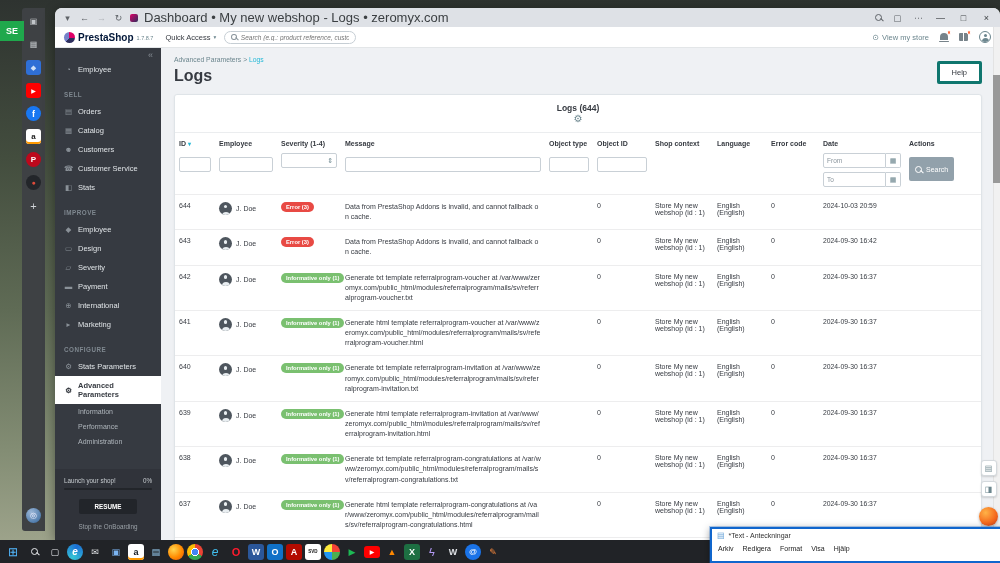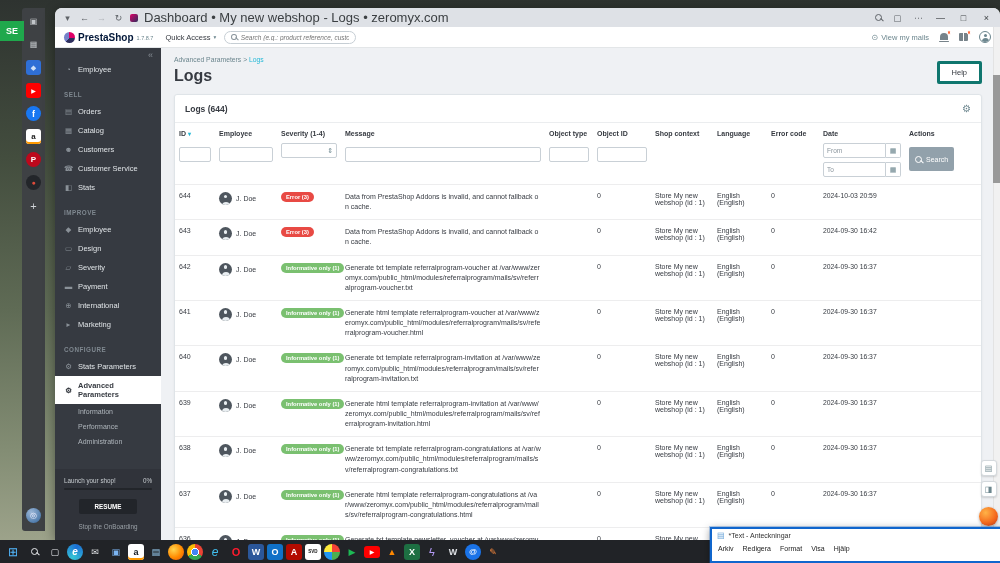--- a/index.html
+++ b/index.html
@@ -98,21 +98,21 @@
   
   .content { flex:1; background:#eff1f4; padding:8px 18px 0 13px; position:relative; min-width:0; overflow:hidden; }
   .breadcrumb { font-size:6.8px; color:#6c868e; }
   .bc-current { color:#25b9d7; }
   .page-title { font-size:16px; font-weight:700; color:#363a41; margin:4px 0 9px; }
   .help-btn { position:absolute; top:13px; right:18px; background:#fff; border:3px solid #0f766e;
     border-radius:2px; color:#363a41; font-size:7.5px; padding:4px 12px; font-family:"Liberation Sans",sans-serif; }
 
   .panel { background:#fff; border:1px solid #dfe4e8; border-radius:3px; box-shadow:0 1px 2px rgba(54,58,65,.08); }
   .panel-head { display:flex; justify-content:space-between; align-items:center; padding:8px 10px;
-    border-bottom:1px solid #ebedef; }
+    border-bottom:1px solid #ebedef;flex-direction:column; }
   .panel-title { font-size:8.5px; font-weight:700; color:#363a41; }
   .panel-gear { color:#6c868e; font-size:10px; }
 
   table { width:100%; border-collapse:collapse; table-layout:fixed; }
   th { font-size:7px; color:#363a41; text-align:left; padding:7px 4px 4px; vertical-align:top; font-weight:700; }
   .sort-caret { color:#25b9d7; font-size:6px; }
   .filter-row td { padding:2px 4px 7px; vertical-align:top; }
   .f-input { width:100%; height:15px; border:1px solid #c9d0d6; border-radius:2px; background:#fff;
     font-size:6.5px; color:#363a41; padding:0 3px; outline:none; font-family:"Liberation Sans",sans-serif; }
   .f-input::placeholder { color:#8a959c; }
@@ -242,21 +242,21 @@
       <span>Quick Access</span>
       <span class="qa-caret">▾</span>
     </div>
     <div class="ps-search">
       <span class="mag" style="width:6px;height:6px;"></span>
       <input placeholder="Search (e.g.: product reference, custon" style="">
     </div>
     <div class="topbar-right">
       <div class="view-store">
         <span class="eye-glyph">⊙</span>
-        <span>View my mails</span>
+        <span>View my store</span>
       </div>
       <div class="icon-wrap">
         <div class="bell-body"></div>
         <div class="bell-base"></div>
         <span class="badge-dot"></span>
       </div>
       <div class="icon-wrap">
         <div class="gift-box"></div>
         <span class="badge-dot"></span>
       </div>

